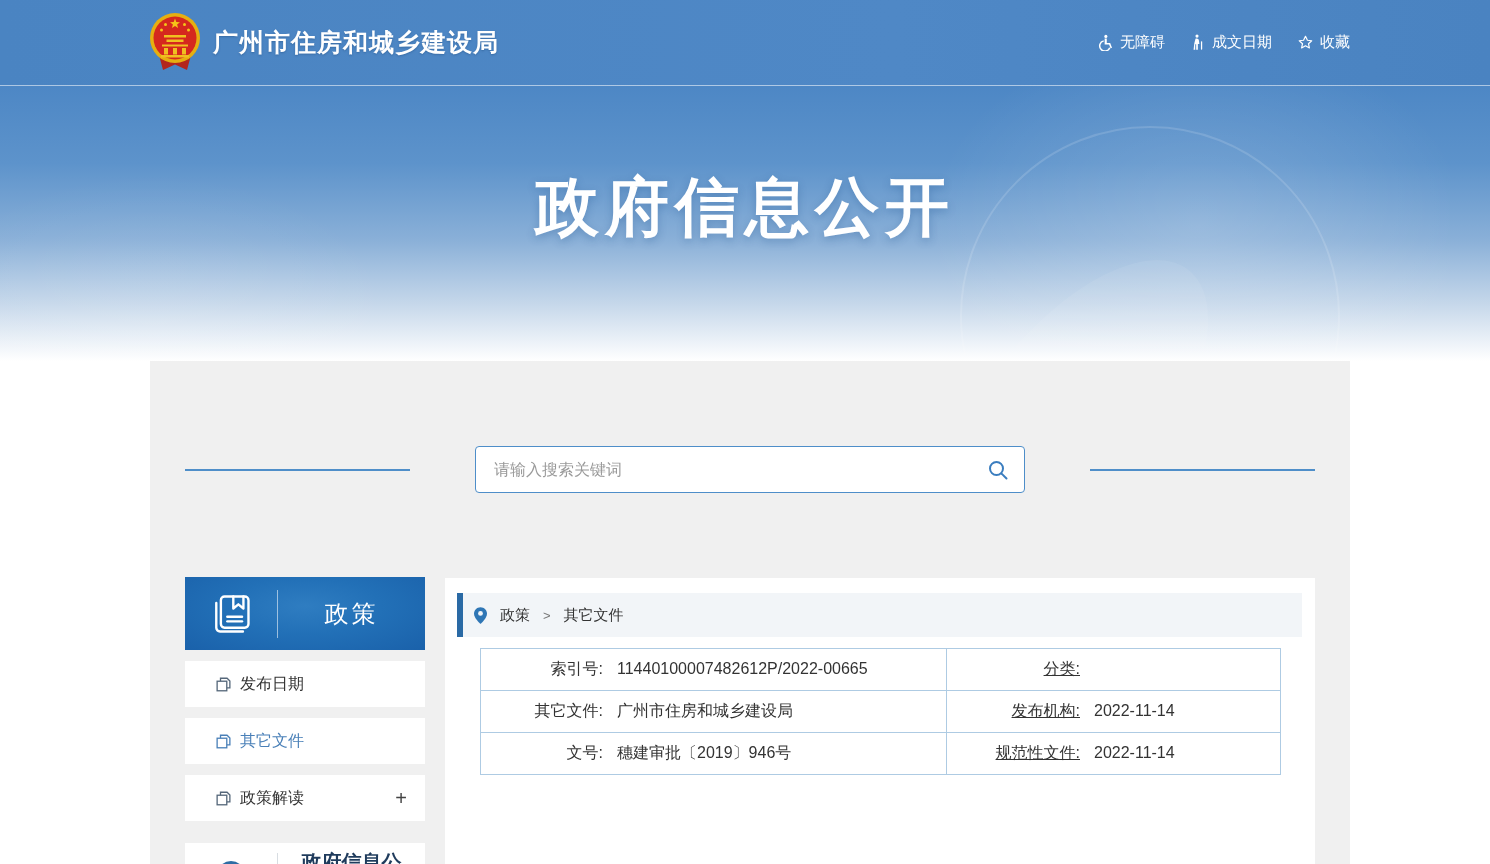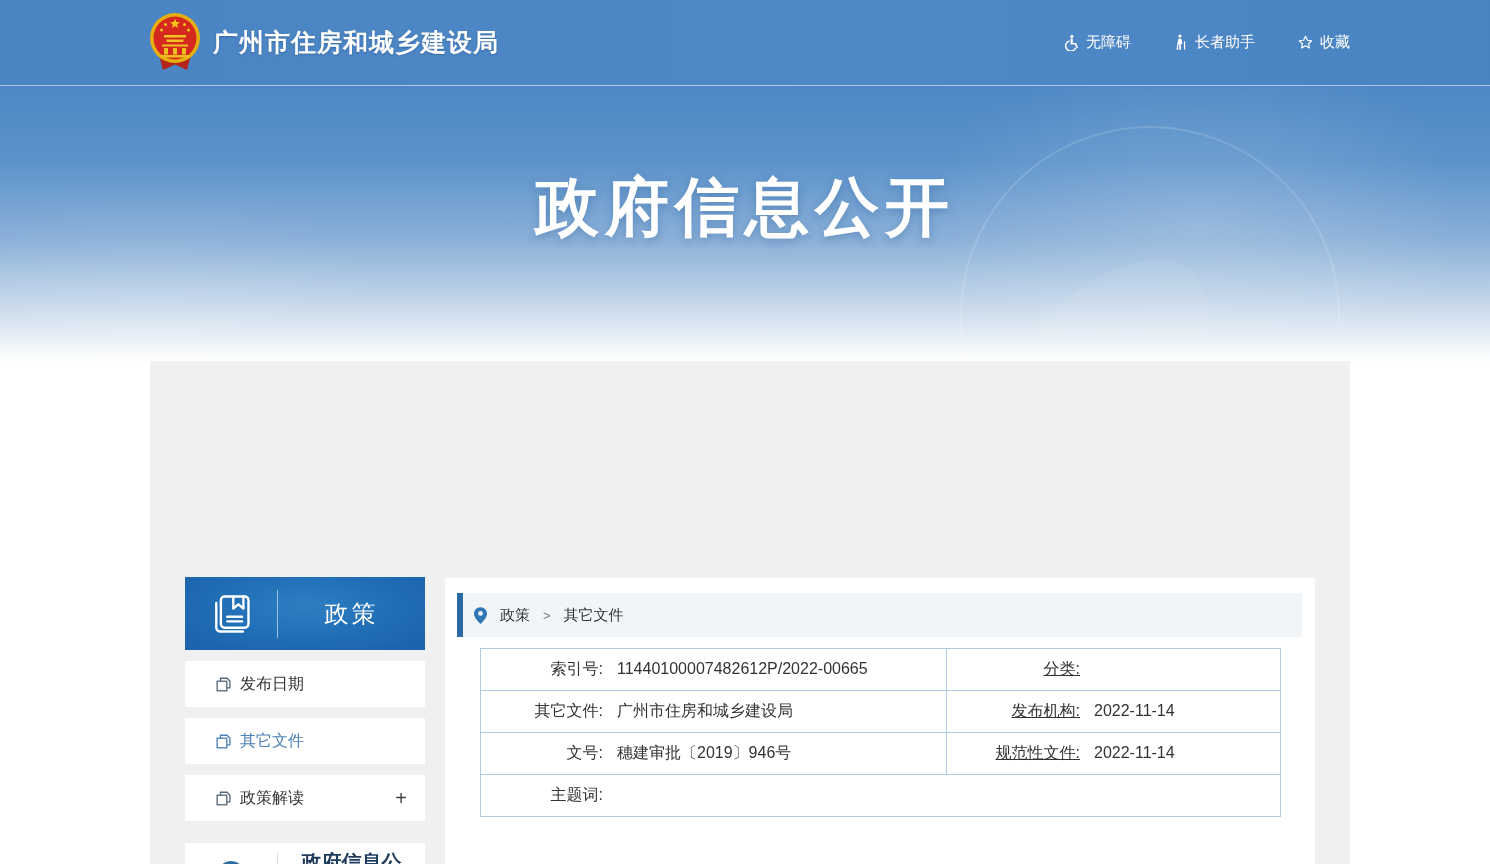--- a/index.html
+++ b/index.html
@@ -16,21 +16,21 @@
     border-bottom:1px solid rgba(255,255,255,.55);
   }
   .topbar-inner {
     position:absolute; left:147px; right:140px; top:0; height:100%;
     display:flex; align-items:center;
   }
   .site-title {
     margin-left:10px; color:#fff; font-size:25px; font-weight:bold;
     letter-spacing:1px; text-shadow:0 1px 2px rgba(20,60,110,.35);
   }
-  .top-links { margin-left:auto; display:flex; align-items:center; gap:42px; }
+  .top-links { margin-left:auto; display:flex; align-items:center; gap:25px; }
   .top-link {
     display:flex; align-items:center; gap:6px; color:#fff; font-size:15px;
     cursor:pointer; white-space:nowrap;
   }
 
   
   .banner {
     position:absolute; left:0; top:86px; width:1490px; height:275px; overflow:hidden;
     background:linear-gradient(180deg,#4d87c5 0%,#5d93cb 28%,#8ab0d8 56%,#c5d7ea 79%,#ffffff 100%);
   }
@@ -169,21 +169,21 @@
         <span>无障碍</span>
       </span>
       <span class="top-link">
         <span style="display:flex;">
           <svg width="16" height="17" viewBox="0 0 24 26" fill="#fff">
             <circle cx="10.5" cy="3.2" r="2.4"></circle>
             <path d="M8.2 7.2c2.8-.8 5 .6 5.3 3l.6 5h-2.3v9h-2.6v-8.5h-1.4V24H5.2l1.2-10z"></path>
             <rect x="16.5" y="11" width="1.9" height="13" rx=".9"></rect>
           </svg>
         </span>
-        <span>长者助手</span>
+        <span>成文日期</span>
       </span>
       <span class="top-link">
         <span style="display:flex;">
           <svg width="17" height="17" viewBox="0 0 24 24" fill="none" stroke="#fff" stroke-width="1.7" stroke-linejoin="round">
             <path d="M12 3.2l2.7 5.6 6.1.7-4.6 4.2 1.3 6-5.5-3.1-5.5 3.1 1.3-6-4.6-4.2 6.1-.7z"></path>
           </svg>
         </span>
         <span>收藏</span>
       </span>
     </div>
@@ -193,20 +193,35 @@
 <div class="banner">
   <div class="deco deco-a"></div>
   <div class="deco deco-b"></div>
   <div class="deco deco-c"></div>
   <div class="deco deco-d"></div>
   <div class="banner-title">政府信息公开</div>
 </div>
 
 <div class="container">
 
+  <div class="search-row">
+    <div class="hline"></div>
+    <div class="search-box">
+      <input class="search-input" type="text" placeholder="请输入搜索关键词" style="">
+      <button class="search-btn">
+        <span style="display:flex;">
+          <svg width="22" height="22" viewBox="0 0 22 22" fill="none" stroke="#3a7dbf" stroke-width="2" stroke-linecap="round">
+            <circle cx="9.5" cy="9.5" r="6.5"></circle>
+            <line x1="14.6" y1="14.6" x2="19.5" y2="19.5"></line>
+          </svg>
+        </span>
+      </button>
+    </div>
+    <div class="hline"></div>
+  </div>
 
   <div class="sidebar">
     <div class="side-header">
       <span class="icon-zone">
         <svg width="46" height="46" viewBox="0 0 50 50" fill="none" stroke="#ffffff" stroke-width="2.6" stroke-linejoin="round" stroke-linecap="round">
           <path d="M9 13 v27 a4 4 0 0 0 4 4 h25"></path>
           <rect x="14" y="6" width="30" height="34" rx="4"></rect>
           <path d="M27.5 6 v13 l5.5-4.5 5.5 4.5 V6"></path>
           <line x1="21" y1="28" x2="37" y2="28"></line>
           <line x1="21" y1="33" x2="37" y2="33"></line>
@@ -292,22 +307,17 @@
         </td>
       </tr>
       <tr>
         <td class="c1">
           <span class="lbl lbl-l">文号:</span><span class="val">穗建审批〔2019〕946号</span>
         </td>
         <td class="c2">
           <span class="lbl lbl-r">规范性文件:</span><span class="val">2022-11-14</span>
         </td>
       </tr>
-      <tr>
-        <td colspan="2">
-          <span class="lbl lbl-l">主题词:</span><span class="val"></span>
-        </td>
-      </tr>
     </tbody>
       </table>
 
   </div>
 </div>
 
 </body></html>

